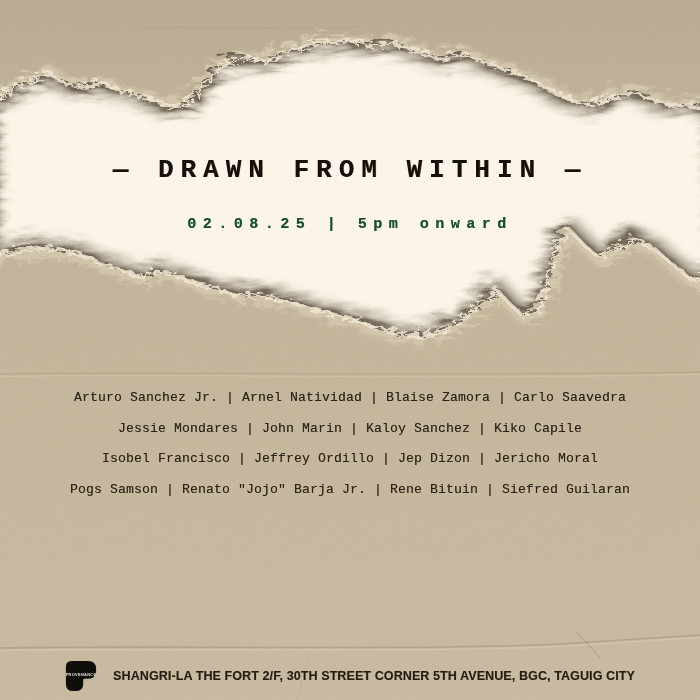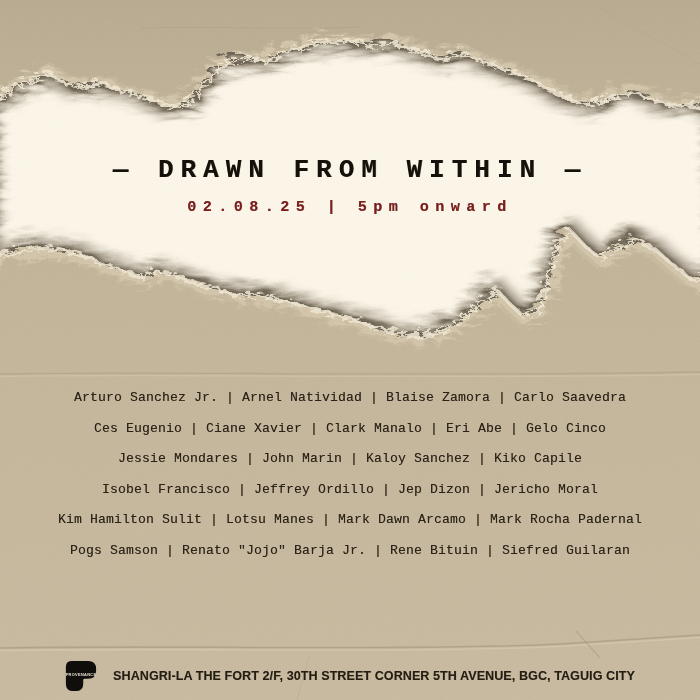--- a/index.html
+++ b/index.html
@@ -17,24 +17,24 @@
     text-align:center;z-index:3;
   }
   .event-title{
     font-family:"Liberation Mono","DejaVu Sans Mono",monospace;
     font-weight:700;font-size:26px;line-height:26px;
     letter-spacing:7px;color:#16100a;
     text-shadow:0.4px 0.4px 0.6px rgba(25,15,5,.55);
     white-space:nowrap;
   }
   .event-datetime{
-    margin-top:17px;
+    margin-top:34px;
     font-family:"Liberation Mono","DejaVu Sans Mono",monospace;
     font-weight:700;font-size:15px;line-height:16px;
-    letter-spacing:6.5px;color:#7f1d1d;
+    letter-spacing:6.5px;color:#14532d;
     text-shadow:0.3px 0.3px 0.5px rgba(25,15,5,.5);
     white-space:nowrap;
   }
 
   .artists{
     position:absolute;left:0;top:383px;width:700px;
     text-align:center;z-index:3;
   }
   .artist-line{
     font-family:"Liberation Mono","DejaVu Sans Mono",monospace;
@@ -147,24 +147,22 @@
     </g>
   </svg>
 
   <div class="title-block">
     <div class="event-title">— DRAWN FROM WITHIN —</div>
     <div class="event-datetime">02.08.25 | 5pm onward</div>
   </div>
 
   <div class="artists">
     <div class="artist-line">Arturo Sanchez Jr. | Arnel Natividad | Blaise Zamora | Carlo Saavedra</div>
-    <div class="artist-line">Ces Eugenio | Ciane Xavier | Clark Manalo | Eri Abe | Gelo Cinco</div>
     <div class="artist-line">Jessie Mondares | John Marin | Kaloy Sanchez | Kiko Capile</div>
     <div class="artist-line">Isobel Francisco | Jeffrey Ordillo | Jep Dizon | Jericho Moral</div>
-    <div class="artist-line">Kim Hamilton Sulit | Lotsu Manes | Mark Dawn Arcamo | Mark Rocha Padernal</div>
     <div class="artist-line">Pogs Samson | Renato "Jojo" Barja Jr. | Rene Bituin | Siefred Guilaran</div>
   </div>
 
   <div class="footer">
     <svg class="logo-svg" width="32" height="32" viewBox="0 0 36 36">
       <path d="M7,1 H26 Q35,1 35,10 V12 Q35,21 26,21 H22 Q20.5,21 20.5,22.5 V27
                Q20.5,35 12,35 H9 Q1,35 1,27 V8 Q1,1 7,1 Z" fill="#100e0b"></path>
       <text x="18" y="18.4" text-anchor="middle" fill="#e9e1d2" font-family="Liberation Sans, sans-serif" font-weight="700" font-size="4.4" letter-spacing="0.35">PROVENANCE</text>
     </svg>
     <div class="venue-text">SHANGRI-LA THE FORT 2/F, 30TH STREET CORNER 5TH AVENUE, BGC, TAGUIG CITY</div>

